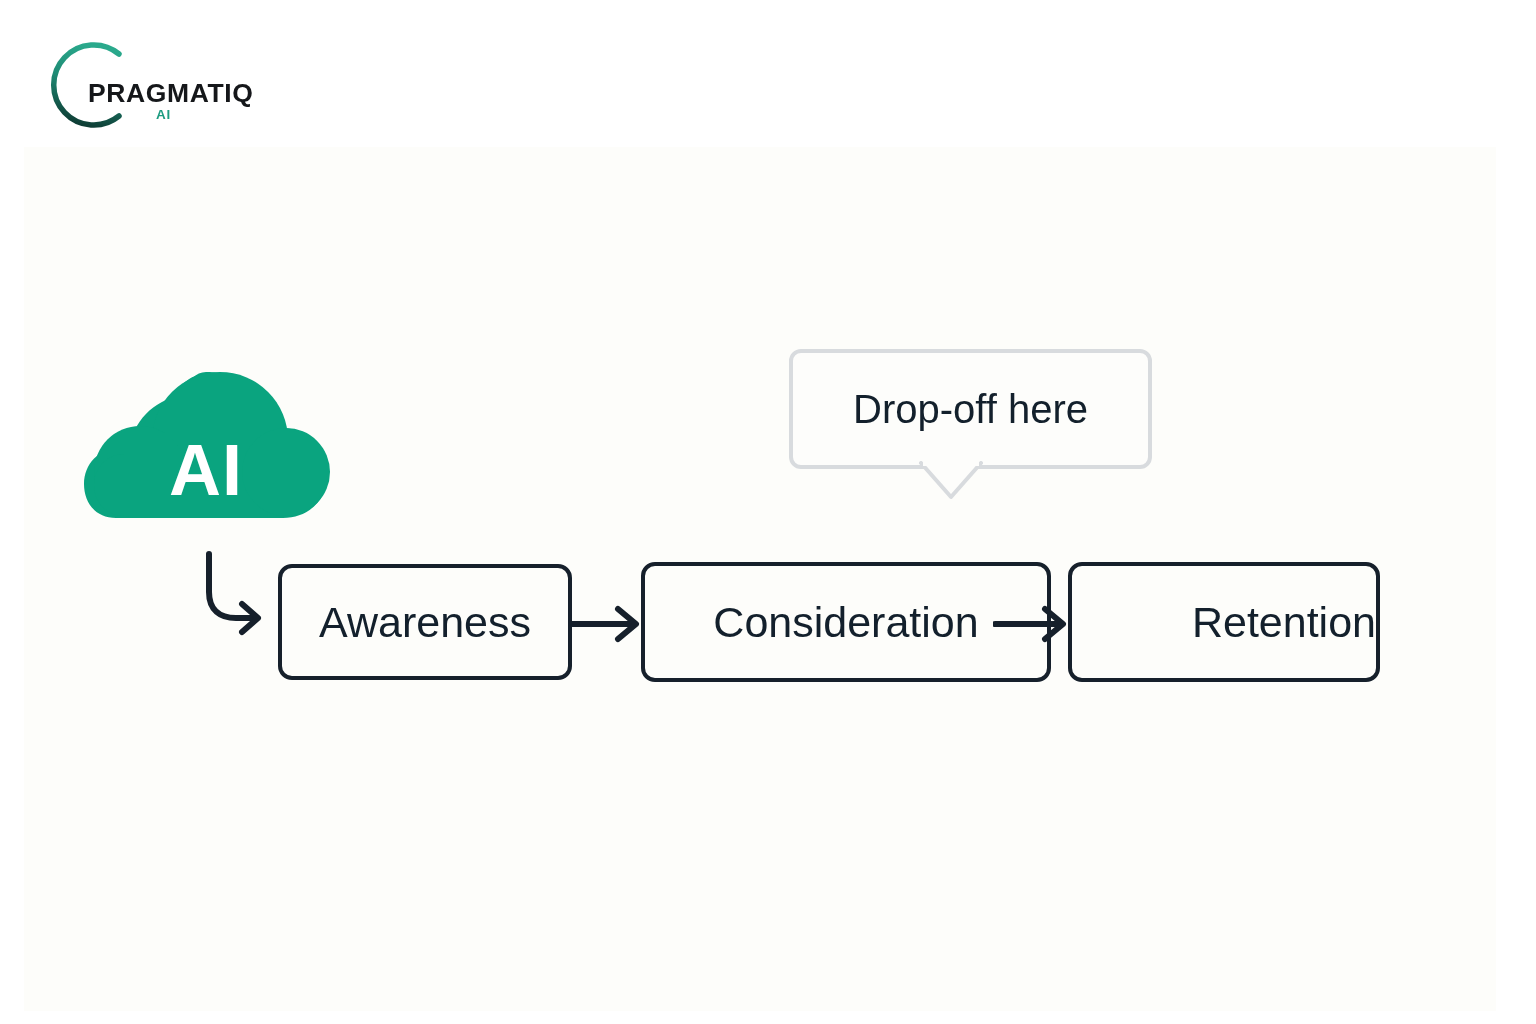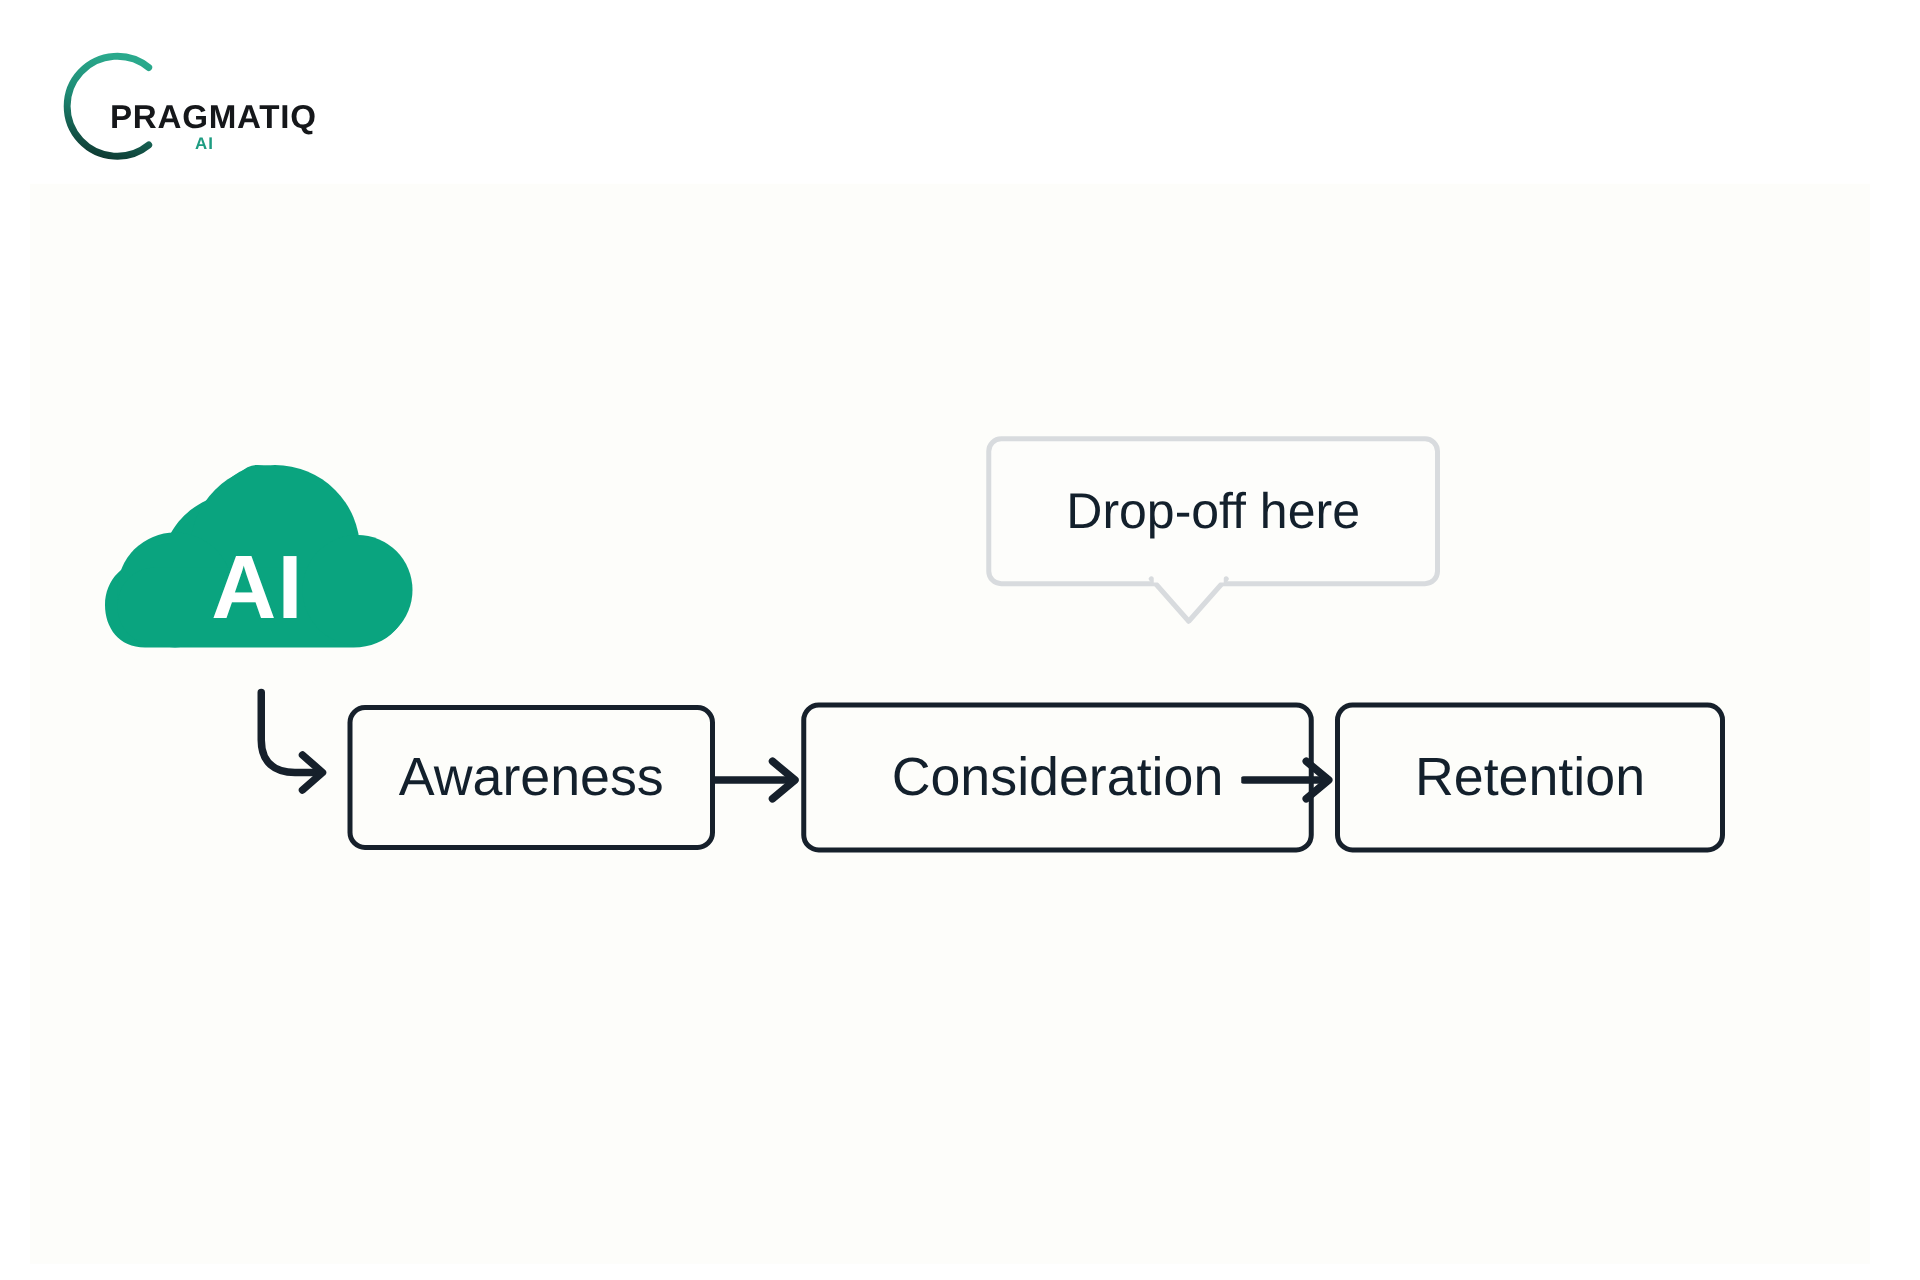--- a/index.html
+++ b/index.html
@@ -113,21 +113,21 @@
   }
   .flow-label {
     font-size: 43px;
     font-weight: 400;
     color: #13202c;
     line-height: 1;
     white-space: nowrap;
   }
   #box-awareness    { left: 278px;  top: 564px; width: 294px; height: 116px; }
   #box-consideration{ left: 641px;  top: 562px; width: 410px; height: 120px; }
-  #box-retention    { left: 1068px; top: 562px; width: 312px; height: 120px; }
+  #box-retention    { left: 1068px; top: 562px; width: 312px; height: 120px; justify-content: flex-end; }
 
   
   .arrow-svg { position: absolute; }
   #arrow-cloud { left: 192px; top: 548px; width: 86px; height: 96px; }
   #arrow-1     { left: 570px; top: 598px; width: 74px; height: 52px; }
   #arrow-2     { left: 993px; top: 598px; width: 78px; height: 52px; }
 
   
   #tooltip {
     position: absolute;

